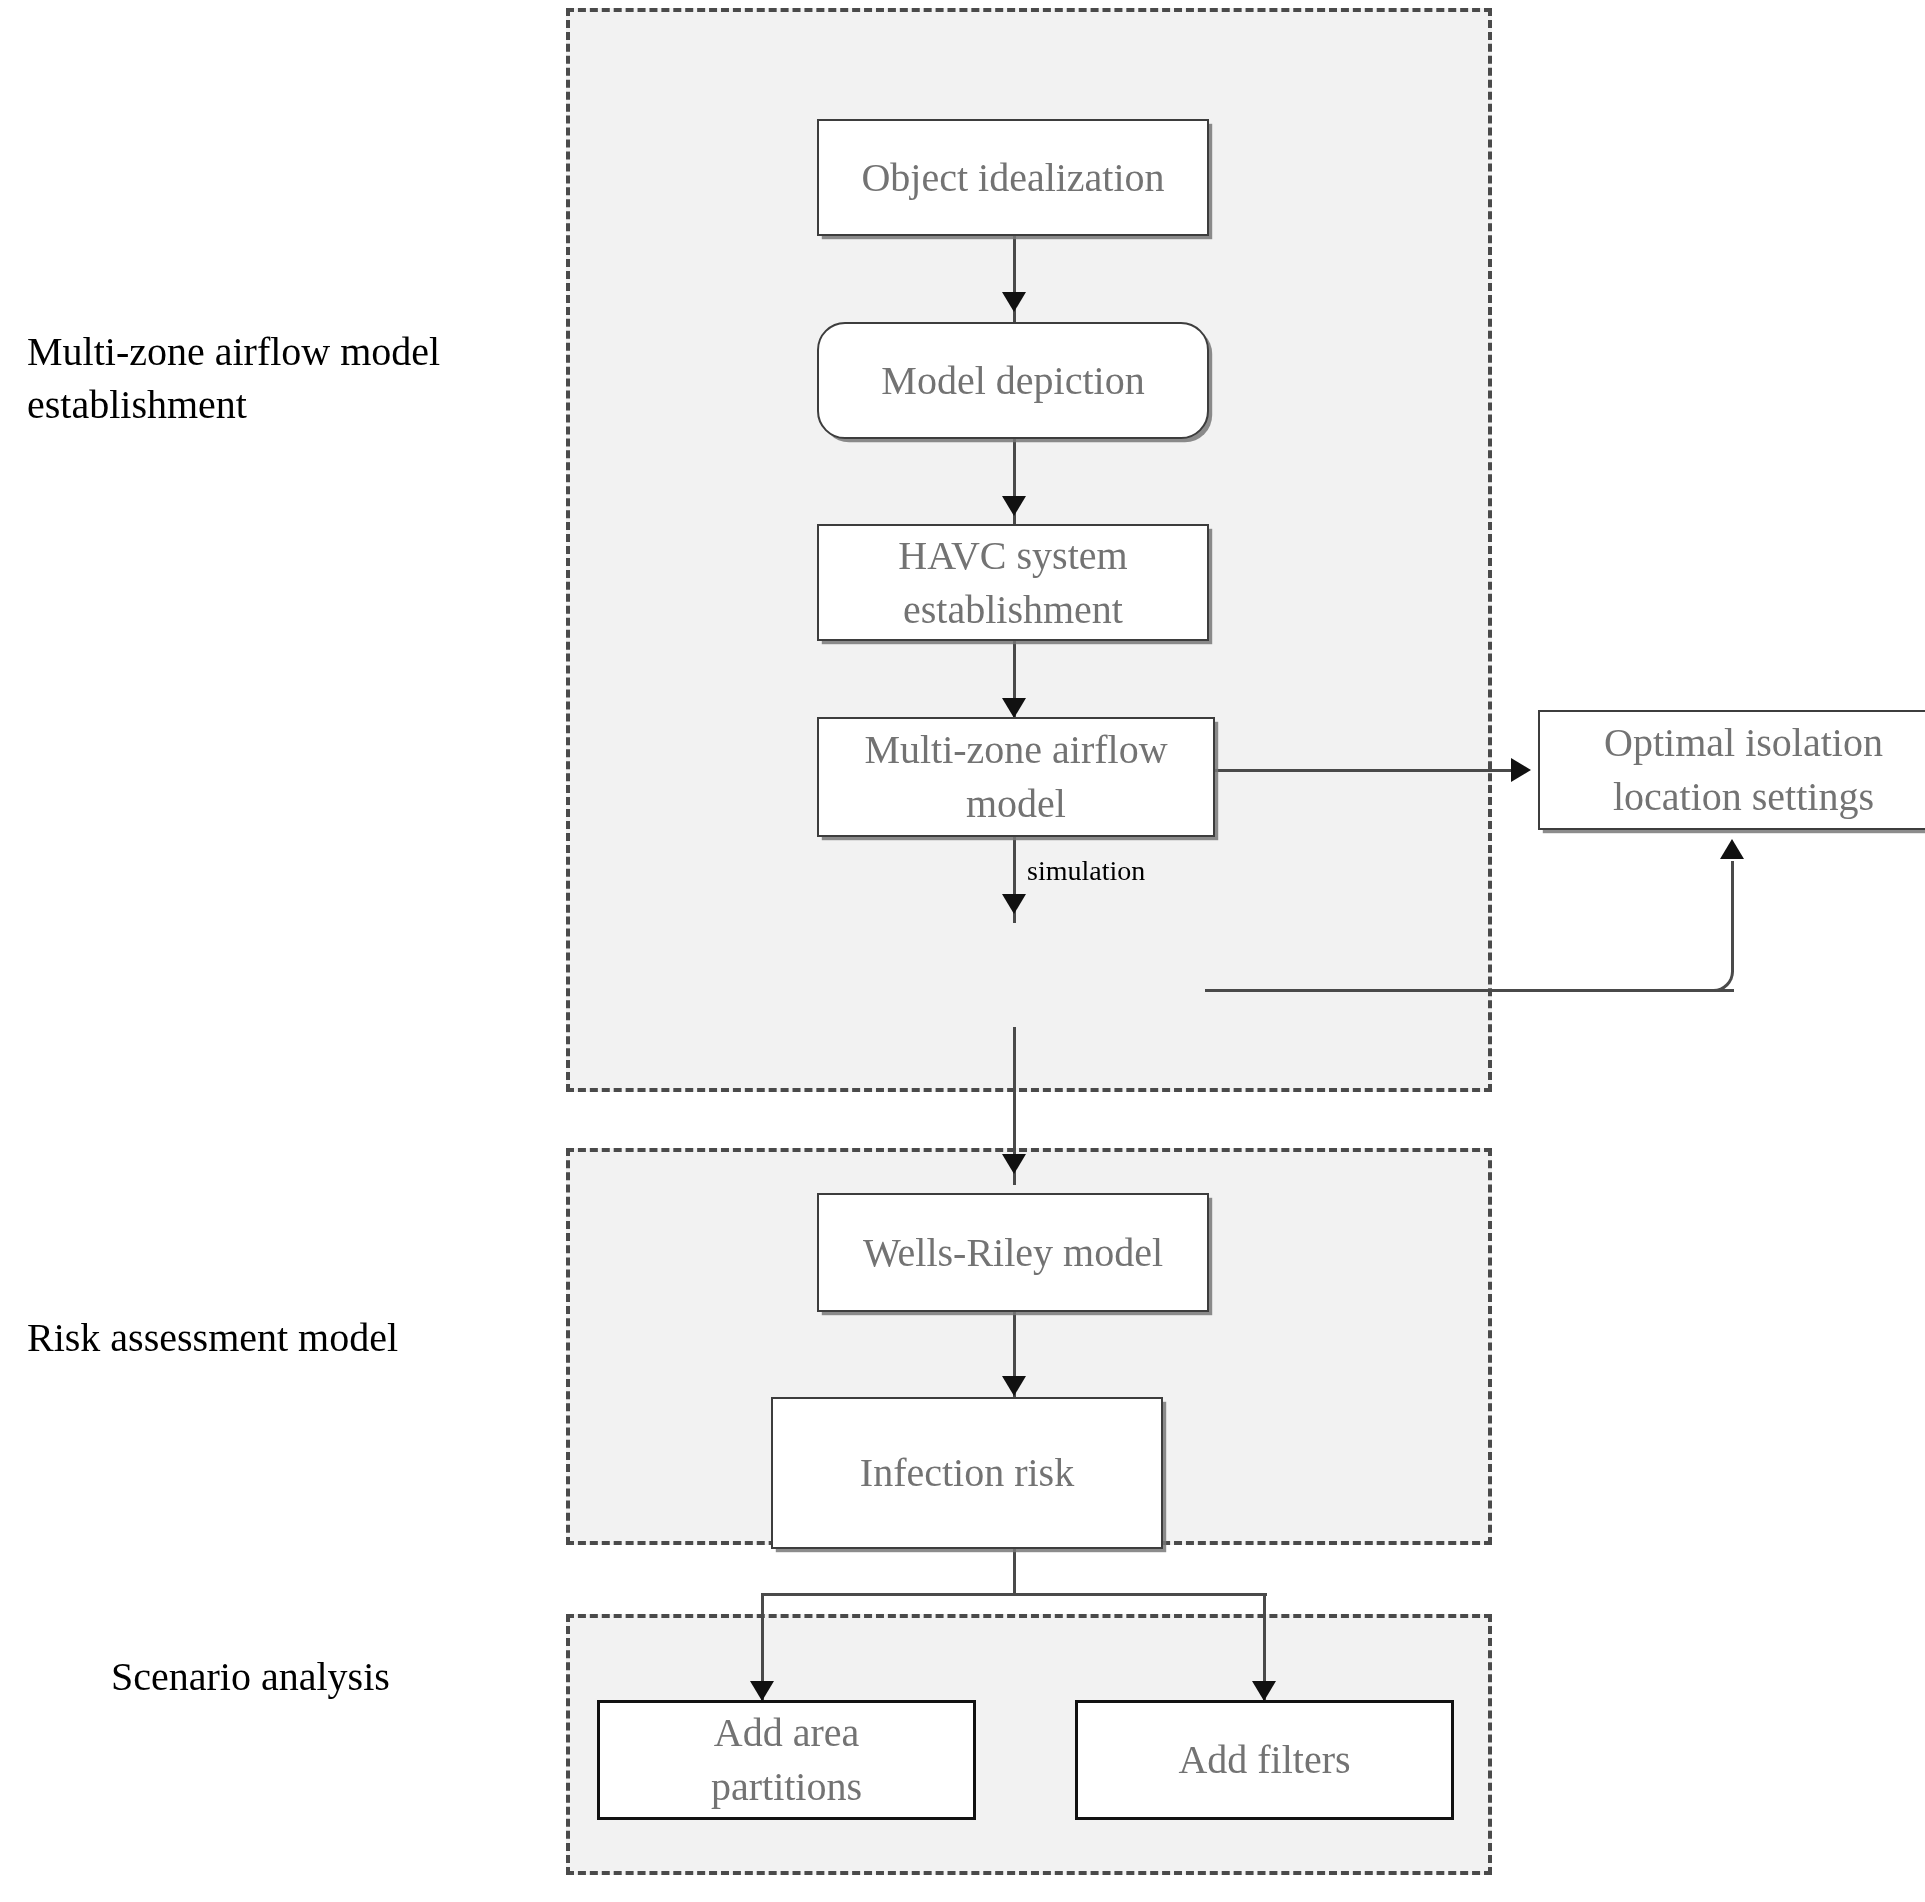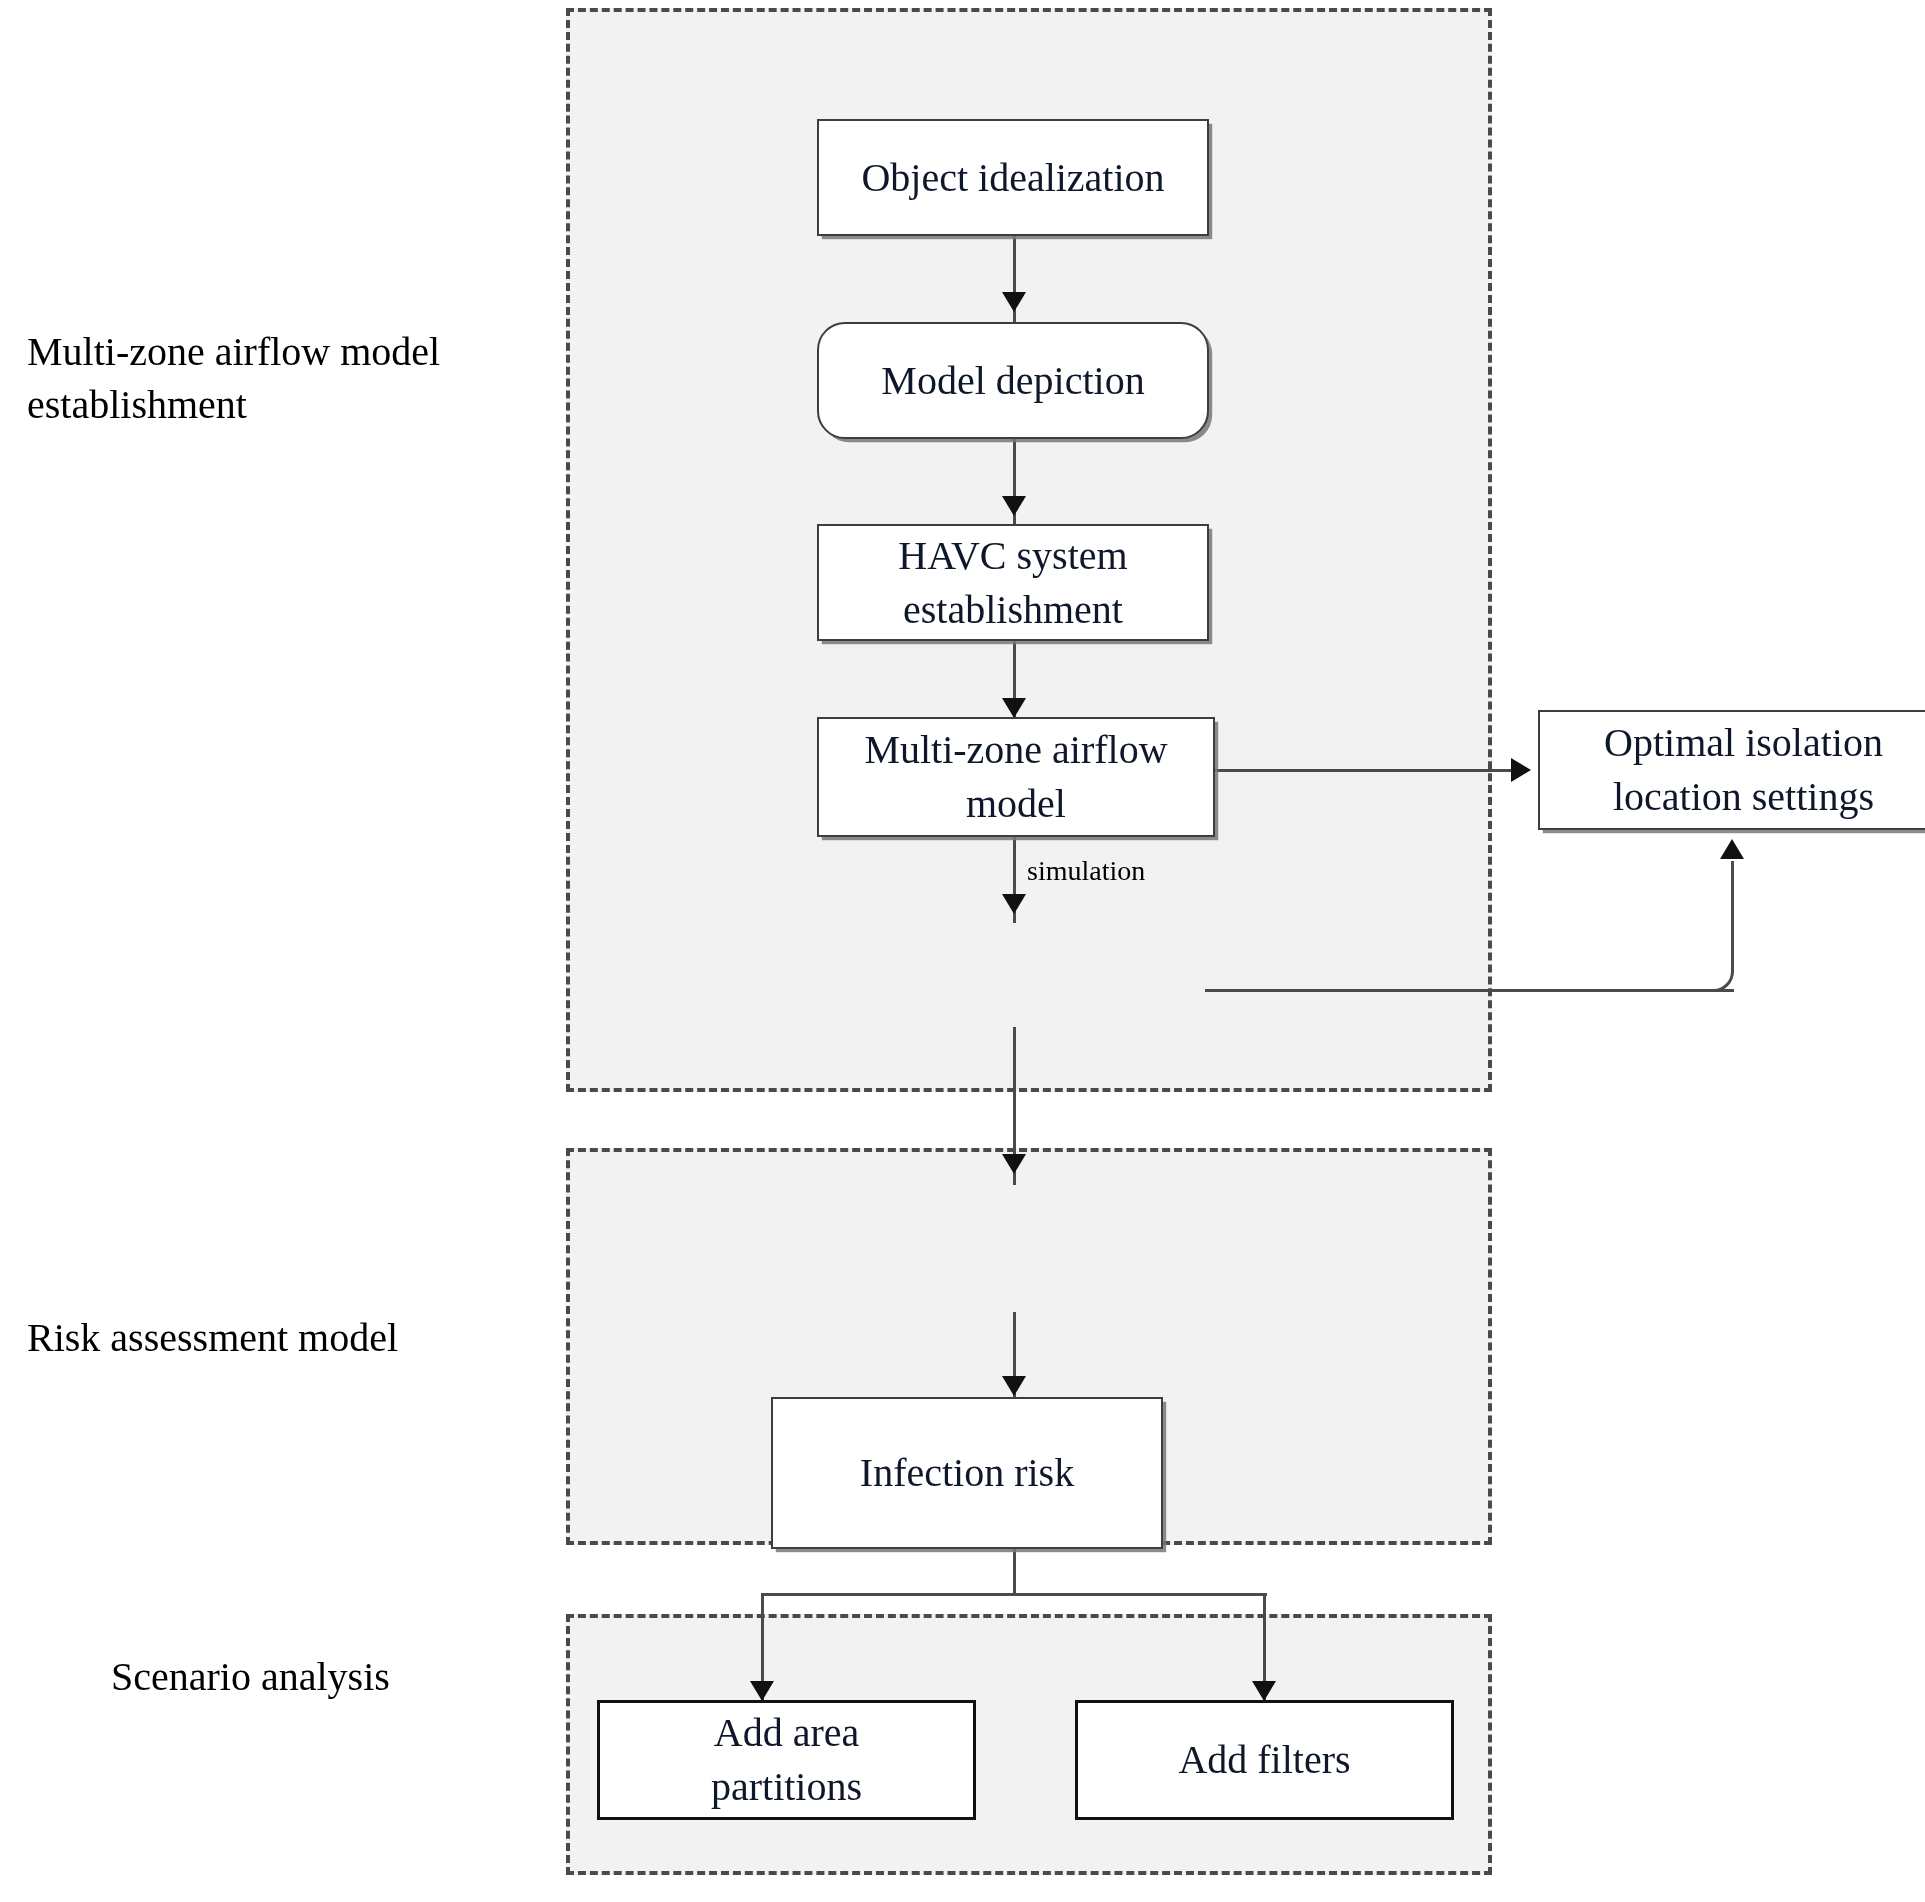--- a/index.html
+++ b/index.html
@@ -39,21 +39,21 @@
   
   .box {
     position: absolute;
     background: #ffffff;
     border: 2.4px solid #3d3d3d;
     box-sizing: border-box;
     display: flex;
     align-items: center;
     justify-content: center;
     text-align: center;
-    color: #0f172a;
+    color: #737373;
     font-size: 40px;
     line-height: 1.34;
     box-shadow: 4px 4px 0 -0.8px rgba(120,120,120,0.85);
     white-space: pre-line;
     padding: 0 8px;
   }
   .box.plain {
     box-shadow: none;
     border: 3.2px solid #111111;
   }
@@ -166,20 +166,21 @@
   <div class="box" style="left:817px; top:524px; width:392px; height:117px;">HAVC system
 establishment</div>
 
   <div class="box" style="left:817px; top:717px; width:398px; height:120px;text-align:center;">Multi-zone airflow
 model</div>
 
 
   <div class="box" style="left:1538px; top:710px; width:411px; height:120px;">Optimal isolation
 location settings</div>
 
+  <div class="box" style="left:817px; top:1193px; width:392px; height:119px;">Wells-Riley model</div>
 
   <div class="box" style="left:771px; top:1397px; width:392px; height:152px;">Infection risk</div>
 
   <div class="box plain" style="left:597px; top:1700px; width:379px; height:120px;">Add area
 partitions</div>
 
   <div class="box plain" style="left:1075px; top:1700px; width:379px; height:120px;">Add filters</div>
 
 </div>
 

